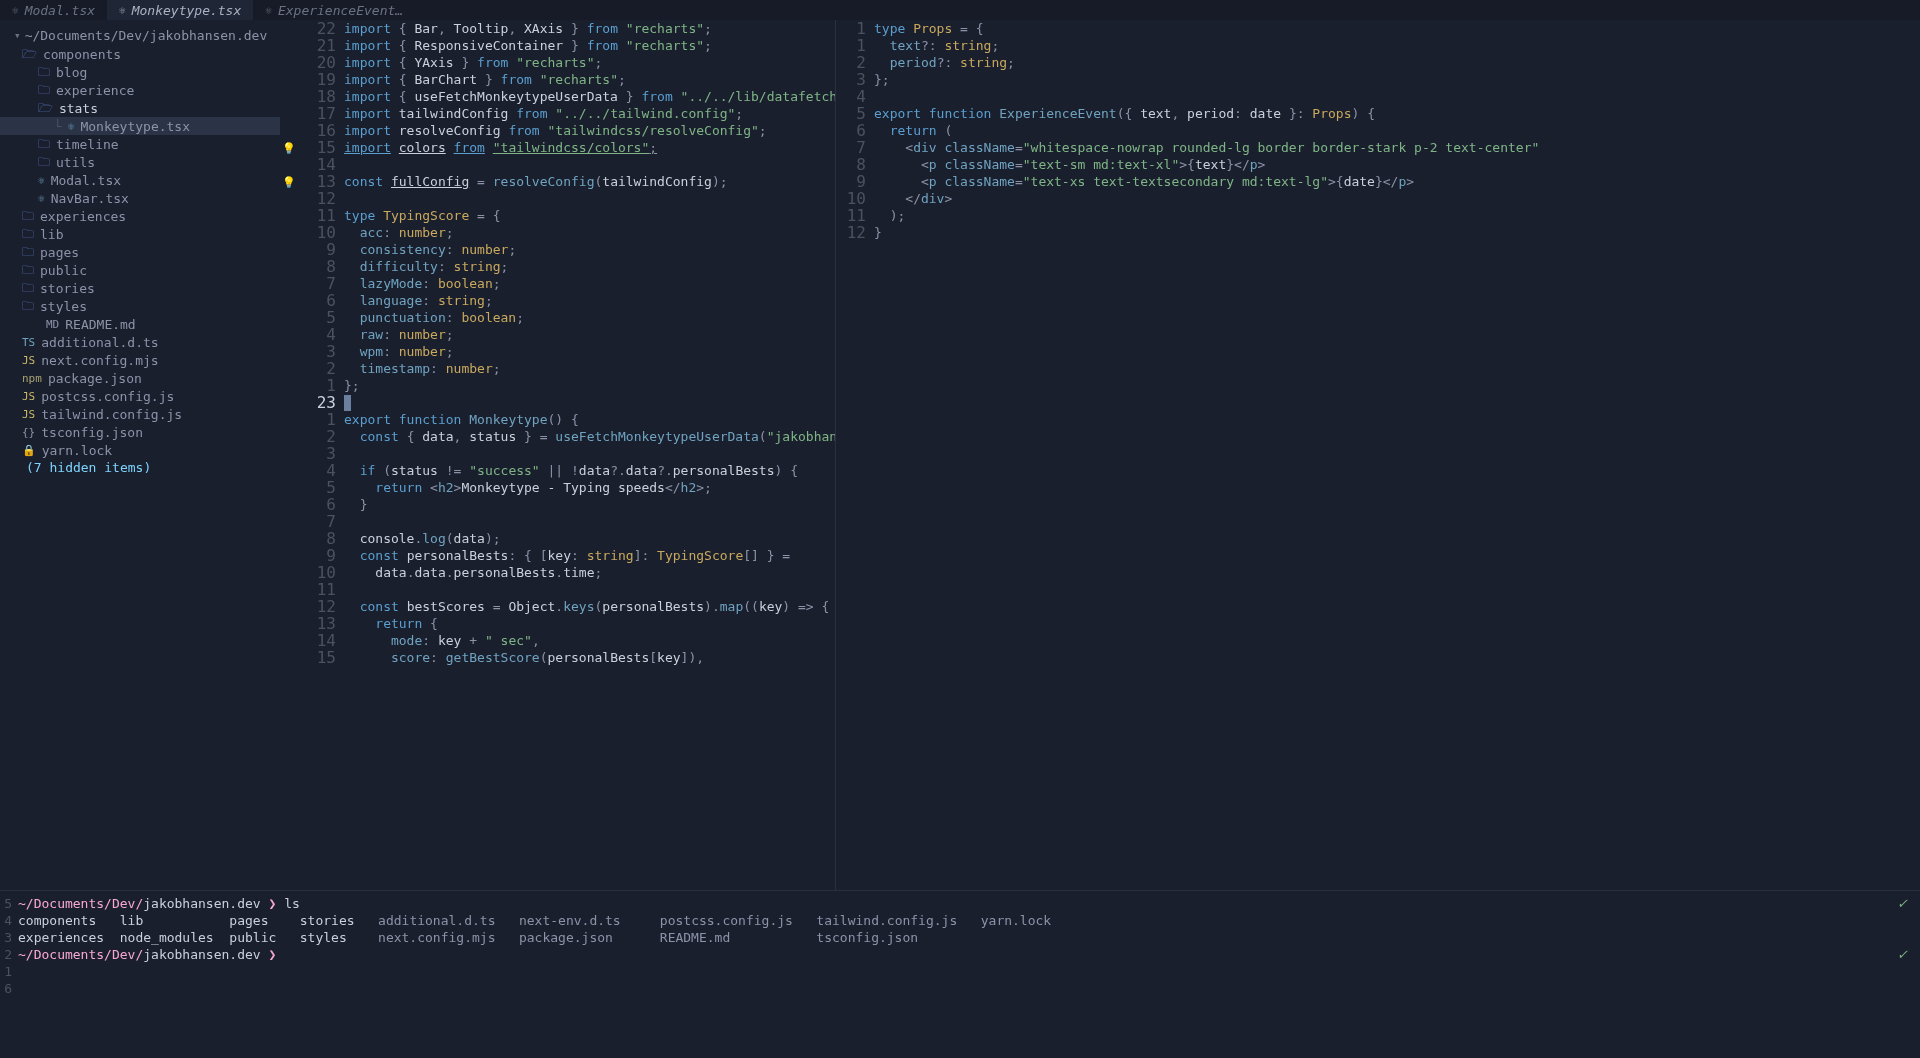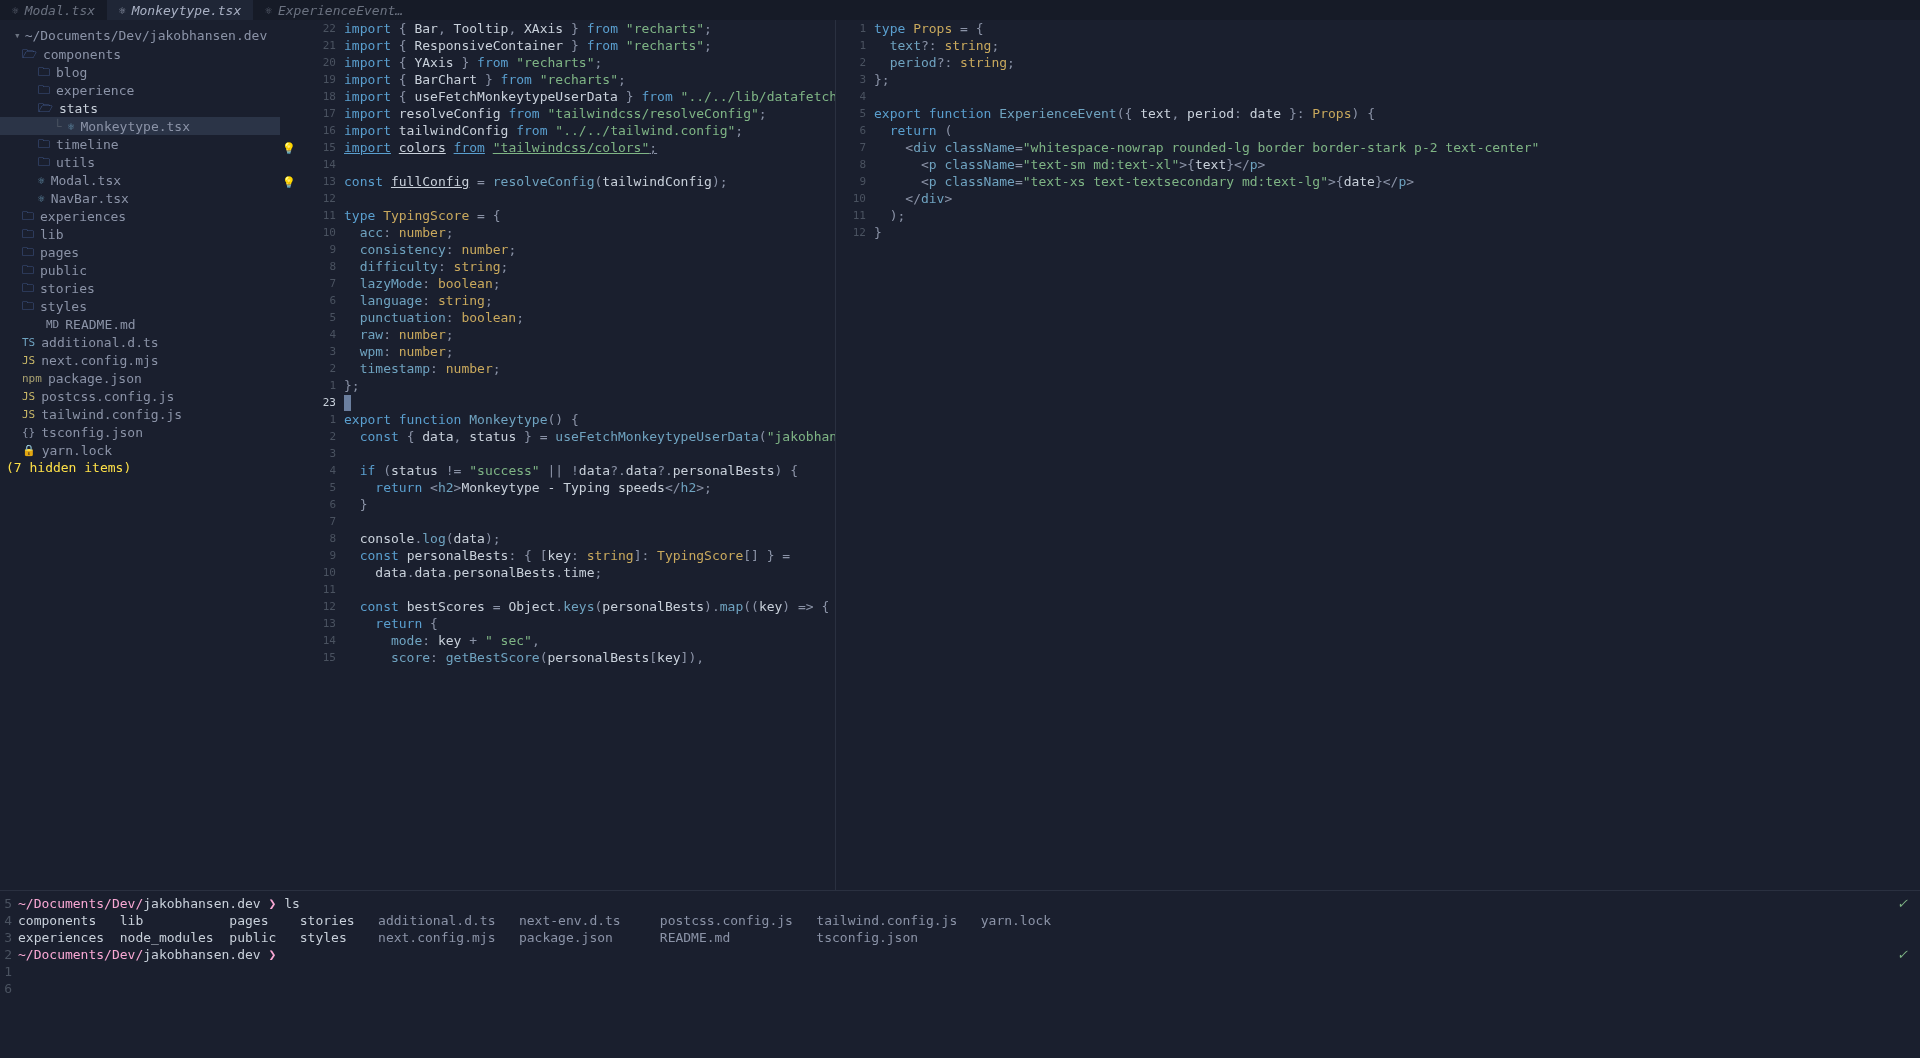--- a/index.html
+++ b/index.html
@@ -66,21 +66,21 @@
 .tree-item.selected { background: #2b3447; }
 .folder-icon { color: #5a7fc9; font-size: 12px; }
 .folder-open-icon { color: #5a7fc9; font-size: 12px; }
 .file-icon { font-size: 11px; }
 .file-icon.ts { color: #6fa3c0; }
 .file-icon.md { color: #8b93a7; margin-left: 24px; }
 .file-icon.json { color: #a8a070; }
 .file-icon.js { color: #c9b868; }
 .file-icon.lock { color: #8b93a7; }
 .file-icon.conf { color: #8b93a7; }
-.hidden-items { color: #fde047; padding-left: 6px; }
+.hidden-items { color: #7dd3fc; padding-left: 26px; }
 .indent-0 { padding-left: 22px; }
 .indent-1 { padding-left: 38px; }
 .indent-3 { padding-left: 54px; }
 .editors {
   flex: 1;
   display: flex;
   gap: 0;
 }
 .editor-pane {
   flex: 1;
@@ -89,21 +89,21 @@
 }
 .editor-pane.left { flex: 0 0 556px; border-right: 1px solid #2a3040; }
 .code-area {
   display: flex;
 }
 .gutter {
   width: 46px;
   text-align: right;
   padding-right: 8px;
   color: #4a5260;
-  font-size: 11px;
+  font-size: 16px;
 }
 .gutter-line { height: 17px; }
 .signs {
   width: 18px;
   text-align: center;
   color: #c9b868;
 }
 .sign-line { height: 17px; }
 .code-lines {
   flex: 1;
@@ -352,22 +352,22 @@
             <div class="gutter-line">13</div>
             <div class="gutter-line">14</div>
             <div class="gutter-line">15</div>
           </div>
         <div class="code-lines" id="left-code">
             <div class="code-line"><span class="kw">import</span> <span class="punc">{</span> <span class="ident">Bar</span><span class="punc">,</span> <span class="ident">Tooltip</span><span class="punc">,</span> <span class="ident">XAxis</span> <span class="punc">}</span> <span class="kw">from</span> <span class="str">"recharts"</span><span class="punc">;</span></div>
             <div class="code-line"><span class="kw">import</span> <span class="punc">{</span> <span class="ident">ResponsiveContainer</span> <span class="punc">}</span> <span class="kw">from</span> <span class="str">"recharts"</span><span class="punc">;</span></div>
             <div class="code-line"><span class="kw">import</span> <span class="punc">{</span> <span class="ident">YAxis</span> <span class="punc">}</span> <span class="kw">from</span> <span class="str">"recharts"</span><span class="punc">;</span></div>
             <div class="code-line"><span class="kw">import</span> <span class="punc">{</span> <span class="ident">BarChart</span> <span class="punc">}</span> <span class="kw">from</span> <span class="str">"recharts"</span><span class="punc">;</span></div>
             <div class="code-line"><span class="kw">import</span> <span class="punc">{</span> <span class="ident">useFetchMonkeytypeUserData</span> <span class="punc">}</span> <span class="kw">from</span> <span class="str">"../../lib/datafetching/monkeyt</span></div>
+            <div class="code-line"><span class="kw">import</span> <span class="ident">tailwindConfig</span> <span class="kw">from</span> <span class="str">"../../tailwind.config"</span><span class="punc">;</span></div>
             <div class="code-line"><span class="kw">import</span> <span class="ident">resolveConfig</span> <span class="kw">from</span> <span class="str">"tailwindcss/resolveConfig"</span><span class="punc">;</span></div>
-            <div class="code-line"><span class="kw">import</span> <span class="ident">tailwindConfig</span> <span class="kw">from</span> <span class="str">"../../tailwind.config"</span><span class="punc">;</span></div>
             <div class="code-line"><span class="kw underline">import</span> <span class="ident underline">colors</span> <span class="kw underline">from</span> <span class="str underline">"tailwindcss/colors"</span><span class="punc underline">;</span></div>
             <div class="code-line"></div>
             <div class="code-line"><span class="kw">const</span> <span class="ident underline">fullConfig</span> <span class="punc">=</span> <span class="fn">resolveConfig</span><span class="punc">(</span><span class="ident">tailwindConfig</span><span class="punc">);</span></div>
             <div class="code-line"></div>
             <div class="code-line"><span class="kw">type</span> <span class="type">TypingScore</span> <span class="punc">=</span> <span class="punc">{</span></div>
             <div class="code-line">  <span class="prop">acc</span><span class="punc">:</span> <span class="type">number</span><span class="punc">;</span></div>
             <div class="code-line">  <span class="prop">consistency</span><span class="punc">:</span> <span class="type">number</span><span class="punc">;</span></div>
             <div class="code-line">  <span class="prop">difficulty</span><span class="punc">:</span> <span class="type">string</span><span class="punc">;</span></div>
             <div class="code-line">  <span class="prop">lazyMode</span><span class="punc">:</span> <span class="type">boolean</span><span class="punc">;</span></div>
             <div class="code-line">  <span class="prop">language</span><span class="punc">:</span> <span class="type">string</span><span class="punc">;</span></div>

